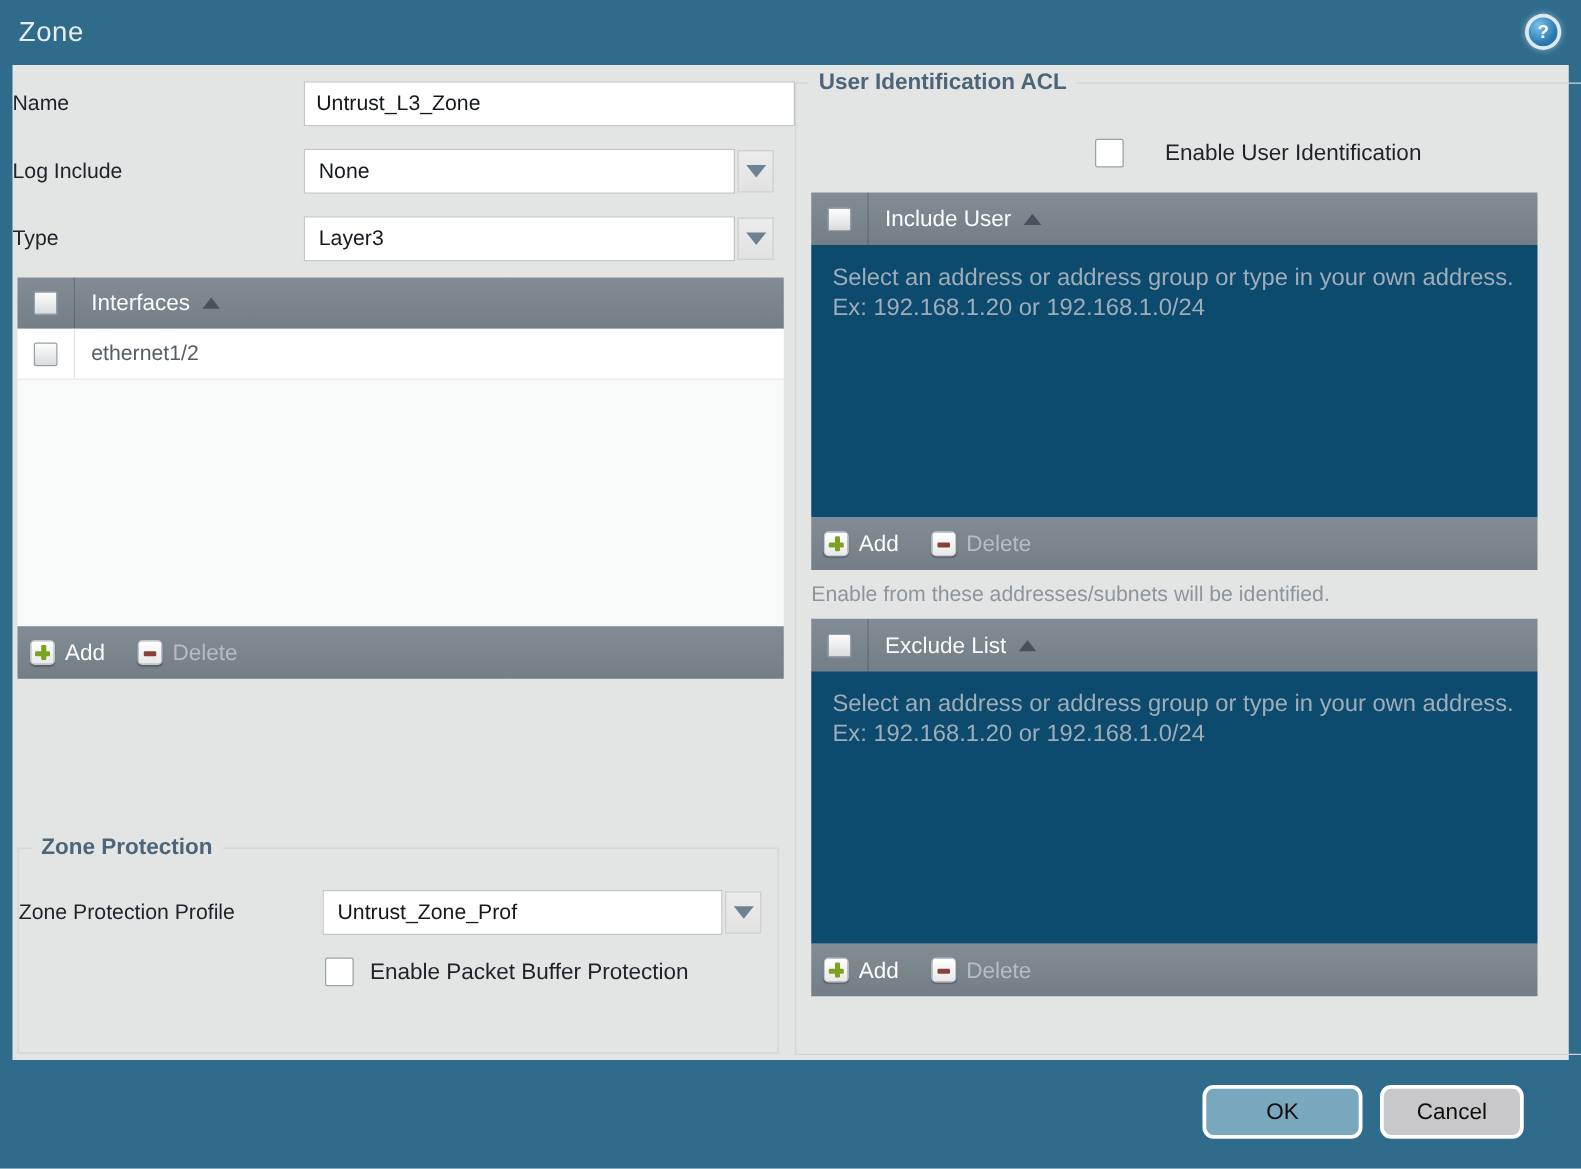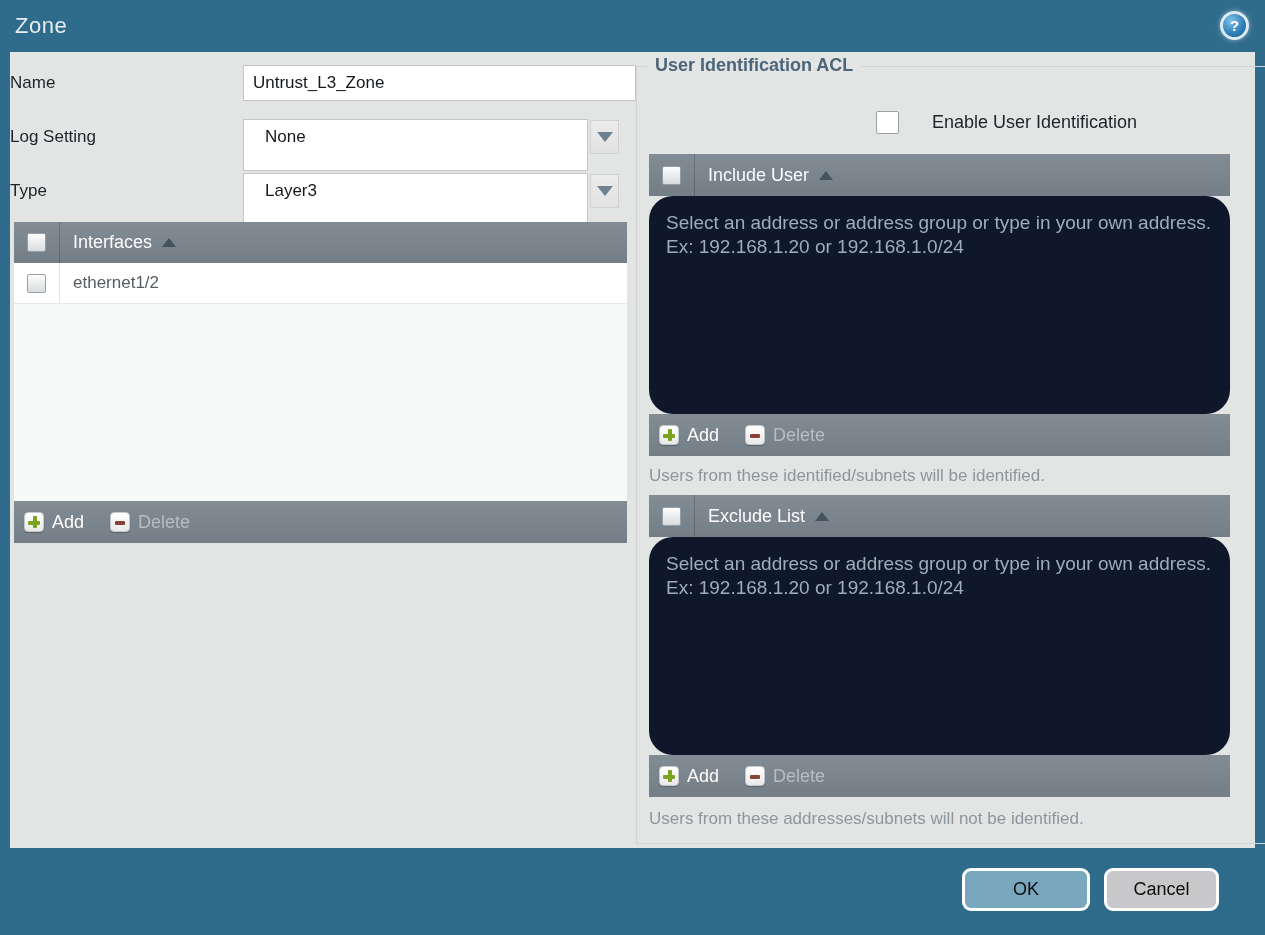--- a/index.html
+++ b/index.html
@@ -17,39 +17,39 @@
           display:flex; align-items:center; justify-content:center; cursor:pointer; }
   .help span { color:#fff; font-weight:bold; font-size:15px; line-height:1; }
 
   
   .dialog-body { position:absolute; top:52px; left:10px; right:10px; bottom:87px; background:#e3e4e4; }
 
   
   .frm-label { position:absolute; height:36px; line-height:36px; text-align:left; color:#1d2329; font-size:17px; }
   .txt-input { position:absolute; height:36px; background:#fff; border:1px solid #c3c6c8; font-size:17px; color:#15191d;
                padding:0 9px; font-family:"Liberation Sans",sans-serif; }
-  .dd-display { position:absolute; height:52px; background:#fff; border:1px solid #c3c6c8; font-size:17px; color:#15191d;
-               padding:0 21px; line-height:34px; cursor:default; }
+  .dd-display { position:absolute; height:36px; background:#fff; border:1px solid #c3c6c8; font-size:17px; color:#15191d;
+               padding:0 11px; line-height:34px; cursor:default; }
   .dd-btn { position:absolute; width:29px; height:34px; background:linear-gradient(#ececec,#e2e2e2); border:1px solid #cfd0d1;
             display:flex; align-items:center; justify-content:center; cursor:pointer; }
   .arrow-down { width:0; height:0; border-left:8px solid transparent; border-right:8px solid transparent; border-top:10px solid #6d8190; }
 
   
   .tbl { position:absolute; display:flex; flex-direction:column; }
   .tbl-head { height:41px; background:linear-gradient(#828c95,#747e87); display:flex; align-items:center; flex-shrink:0; }
   .cb-col { width:46px; align-self:stretch; display:flex; align-items:center; justify-content:center;
             border-right:1px solid rgba(0,0,0,.18); flex-shrink:0; }
   .tbl-head-label { color:#fbfcfd; font-size:18px; margin-left:13px; }
   .sort-asc { width:0; height:0; border-left:7px solid transparent; border-right:7px solid transparent;
               border-bottom:9px solid #46525e; margin-left:10px; }
   .tbl-row { height:41px; background:#fff; border-bottom:1px solid #e7e8e9; display:flex; align-items:center; flex-shrink:0; }
   .tbl-row .cb-col { border-right:1px solid #e4e5e6; }
   .tbl-row-label { color:#565d64; font-size:17px; margin-left:13px; }
   .tbl-fill { flex:1; background:#f8f9f9; }
-  .tbl-body-empty { flex:1; background:#0f172a; padding:15px 17px;border-radius:24px; }
+  .tbl-body-empty { flex:1; background:#0c4a6e; padding:15px 17px; }
   .ph-text { color:#9fadb8; font-size:19px; line-height:1.28; max-width:560px; }
   .tbl-foot { height:42px; background:linear-gradient(#828c95,#747e87); display:flex; align-items:center; padding-left:10px; flex-shrink:0; gap:26px; }
   .foot-btn { display:flex; align-items:center; gap:8px; cursor:pointer; }
   .foot-btn-label { color:#fdfdfd; font-size:18px; }
   .foot-btn.disabled .foot-btn-label { color:#b6bdc2; }
   .icon-box { width:20px; height:20px; border-radius:4px; background:linear-gradient(#ffffff,#e9e9e9);
               border:1px solid #c2c8cc; position:relative; box-shadow:0 1px 1px rgba(0,0,0,.25); flex-shrink:0; }
   .plus::before { content:""; position:absolute; left:3px; right:3px; top:8px; height:4px; background:#7ca320; border-radius:1px; }
   .plus::after  { content:""; position:absolute; top:3px; bottom:3px; left:8px; width:4px; background:#7ca320; border-radius:1px; }
   .minus::before{ content:""; position:absolute; left:4px; right:4px; top:8px; height:4px; background:#8a4137; border-radius:1px; }
@@ -84,21 +84,21 @@
   </div>
   <div class="help">
     <span>?</span>
   </div>
 
   <div class="dialog-body">
 
     <div class="frm-label" style="left:0;top:13px;width:223px;">Name</div>
     <input class="txt-input" style="left: 233px; top: 13px; width: 393px;" value="Untrust_L3_Zone">
 
-    <div class="frm-label" style="left:0;top:67px;width:223px;">Log Setting</div>
+    <div class="frm-label" style="left:0;top:67px;width:223px;">Log Include</div>
     <div class="dd-display" style="left:233px;top:67px;width:345px;">None</div>
     <div class="dd-btn" style="left:580px;top:68px;">
       <span class="arrow-down"></span>
     </div>
 
     <div class="frm-label" style="left:0;top:121px;width:223px;">Type</div>
     <div class="dd-display" style="left:233px;top:121px;width:345px;">Layer3</div>
     <div class="dd-btn" style="left:580px;top:122px;">
       <span class="arrow-down"></span>
     </div>
@@ -123,20 +123,30 @@
           <span class="icon-box plus"></span>
           <span class="foot-btn-label">Add</span>
         </span>
         <span class="foot-btn disabled">
           <span class="icon-box minus"></span>
           <span class="foot-btn-label">Delete</span>
         </span>
       </div>
     </div>
 
+    <div class="group" style="left:4px;top:626px;width:609px;height:165px;">
+      <span class="group-legend">Zone Protection</span>
+      <div class="frm-label" style="left:0;top:33px;width:233px;">Zone Protection Profile</div>
+      <div class="dd-display" style="left:243px;top:33px;width:320px;">Untrust_Zone_Prof</div>
+      <div class="dd-btn" style="left:565px;top:34px;">
+        <span class="arrow-down"></span>
+      </div>
+      <span class="cb plain" style="position:absolute;left:245px;top:87px;"></span>
+      <span class="cb-label" style="left:281px;top:87px;">Enable Packet Buffer Protection</span>
+    </div>
 
     <div class="group" style="left:626px;top:14px;width:683px;height:778px;">
       <span class="group-legend">User Identification ACL</span>
 
       <span class="cb plain" style="position:absolute;left:239px;top:44px;"></span>
       <span class="cb-label" style="left:275px;top:44px;margin-left:20px;">Enable User Identification</span>
 
       <div class="tbl" style="left:12px;top:87px;width:581px;height:302px;">
         <div class="tbl-head" style="height:42px;">
           <div class="cb-col">
@@ -152,21 +162,21 @@
           <span class="foot-btn">
             <span class="icon-box plus"></span>
             <span class="foot-btn-label">Add</span>
           </span>
           <span class="foot-btn disabled">
             <span class="icon-box minus"></span>
             <span class="foot-btn-label">Delete</span>
           </span>
         </div>
       </div>
-      <div class="helper" style="left:12px;top:399px;">Users from these identified/subnets will be identified.</div>
+      <div class="helper" style="left:12px;top:399px;">Enable from these addresses/subnets will be identified.</div>
 
       <div class="tbl" style="left:12px;top:428px;width:581px;height:302px;">
         <div class="tbl-head" style="height:42px;">
           <div class="cb-col">
             <span class="cb small"></span>
           </div>
           <span class="tbl-head-label">Exclude List</span>
           <span class="sort-asc"></span>
         </div>
         <div class="tbl-body-empty">
@@ -176,21 +186,20 @@
           <span class="foot-btn">
             <span class="icon-box plus"></span>
             <span class="foot-btn-label">Add</span>
           </span>
           <span class="foot-btn disabled">
             <span class="icon-box minus"></span>
             <span class="foot-btn-label">Delete</span>
           </span>
         </div>
       </div>
-      <div class="helper" style="left:12px;top:742px;">Users from these addresses/subnets will not be identified.</div>
     </div>
 
   </div>
 
   <button class="btn btn-ok">OK</button>
   <button class="btn btn-cancel">Cancel</button>
 
 </div>
 
 </body></html>

